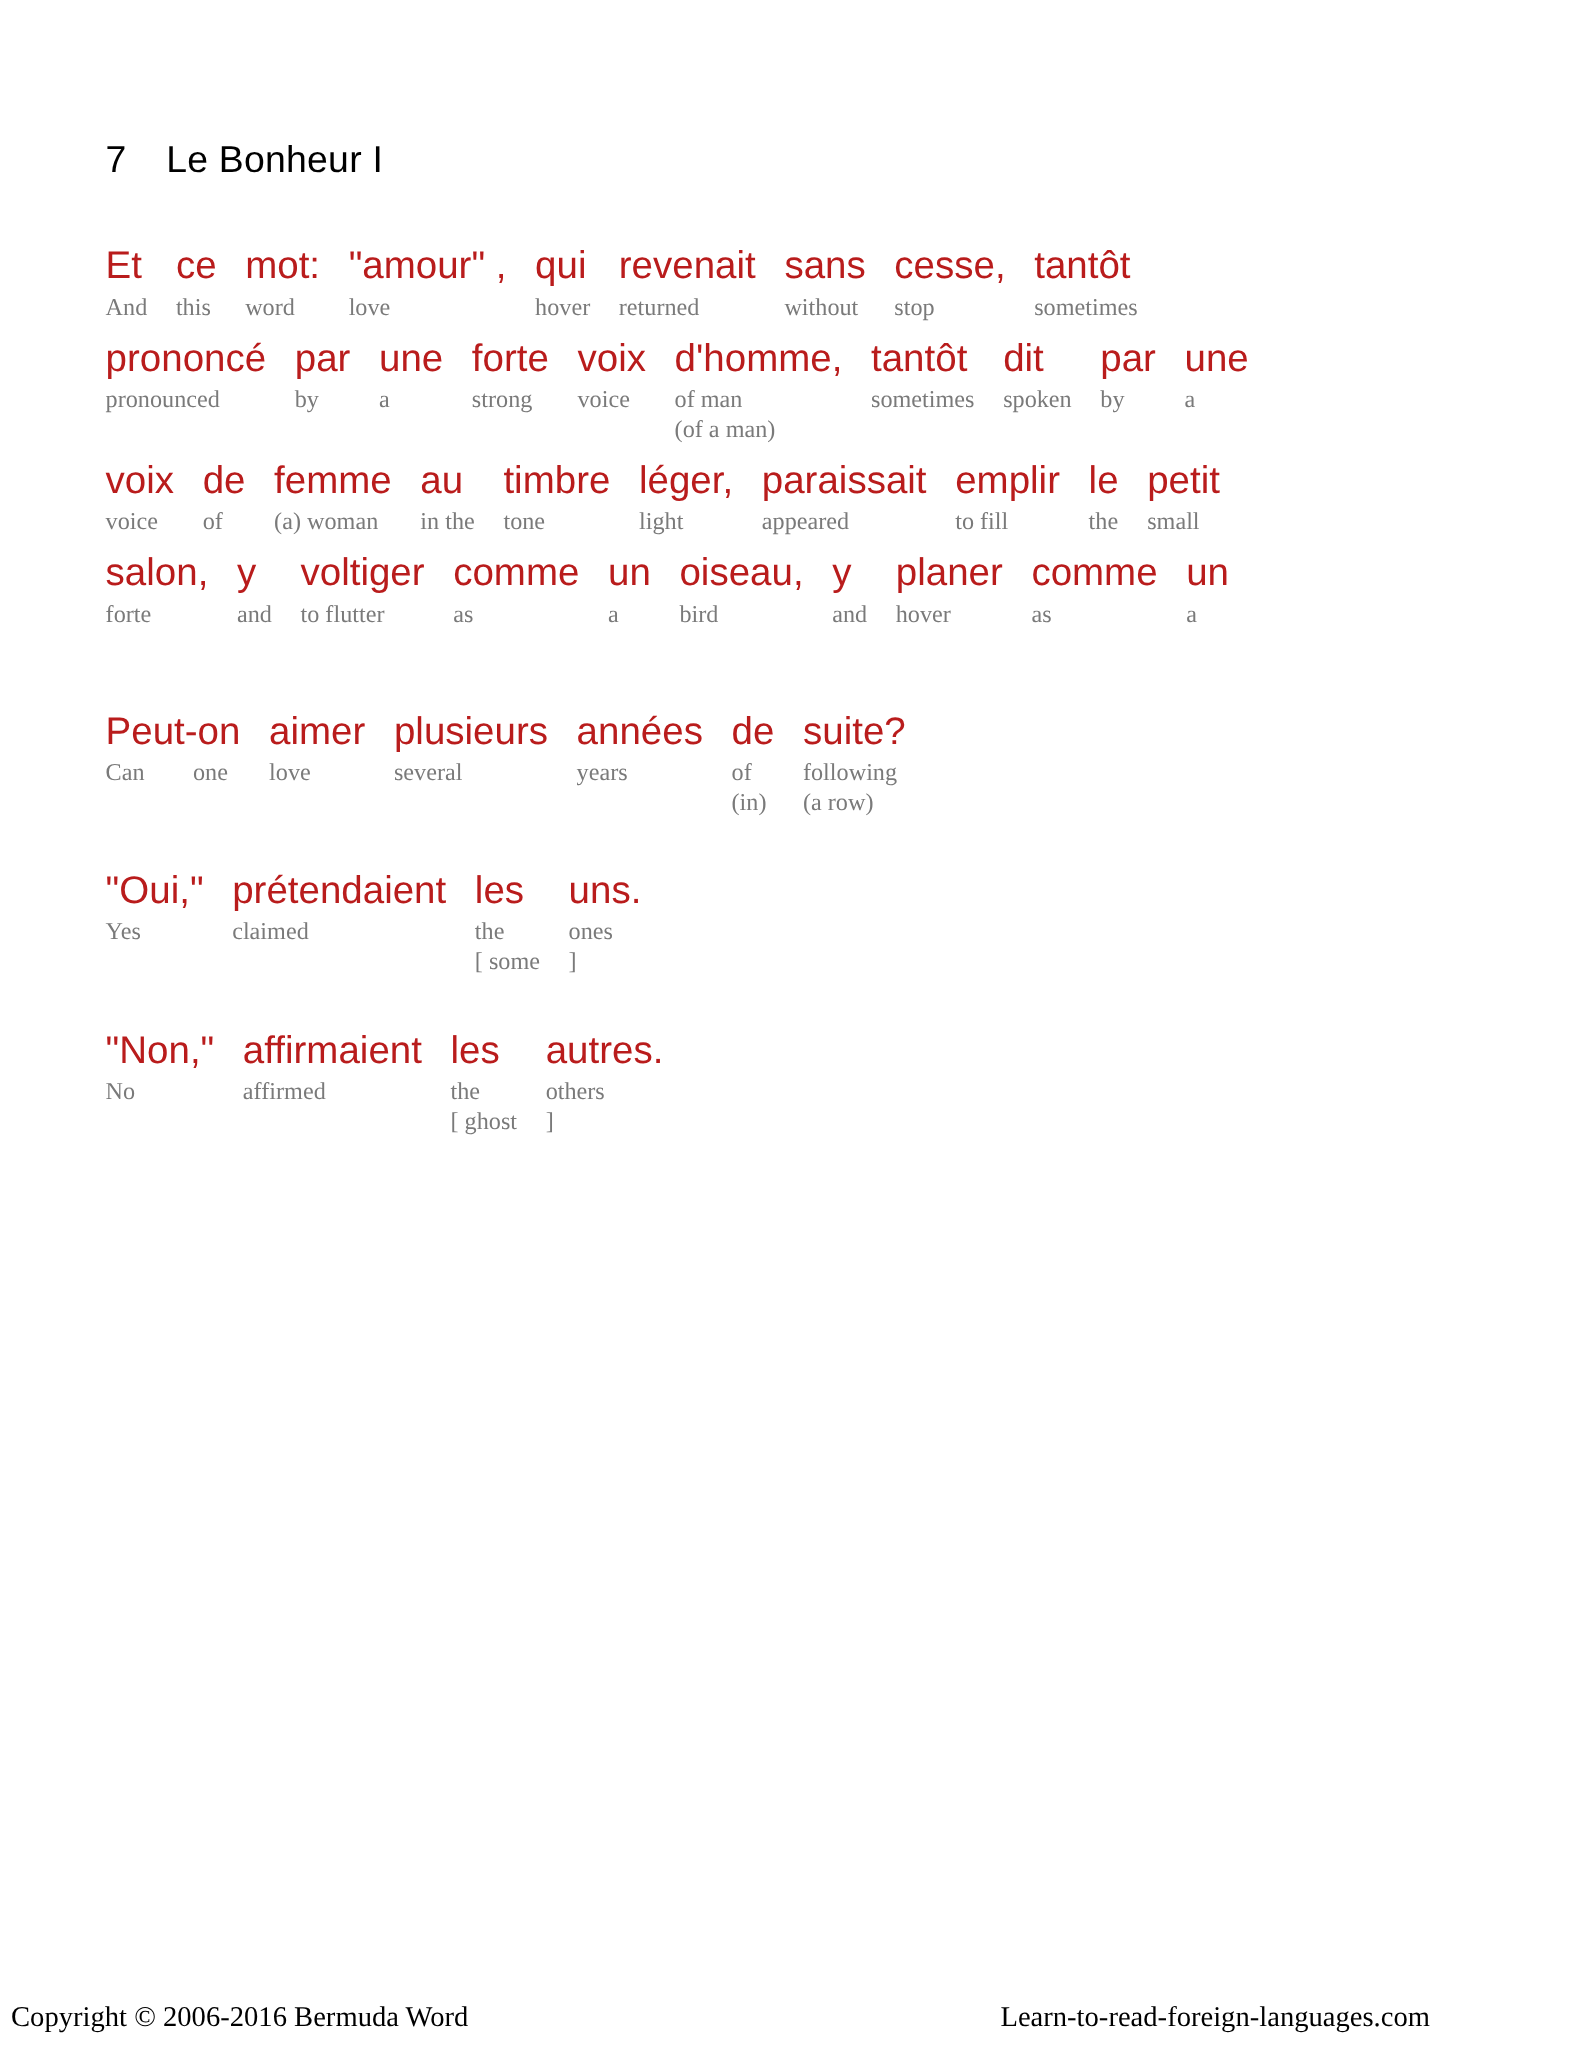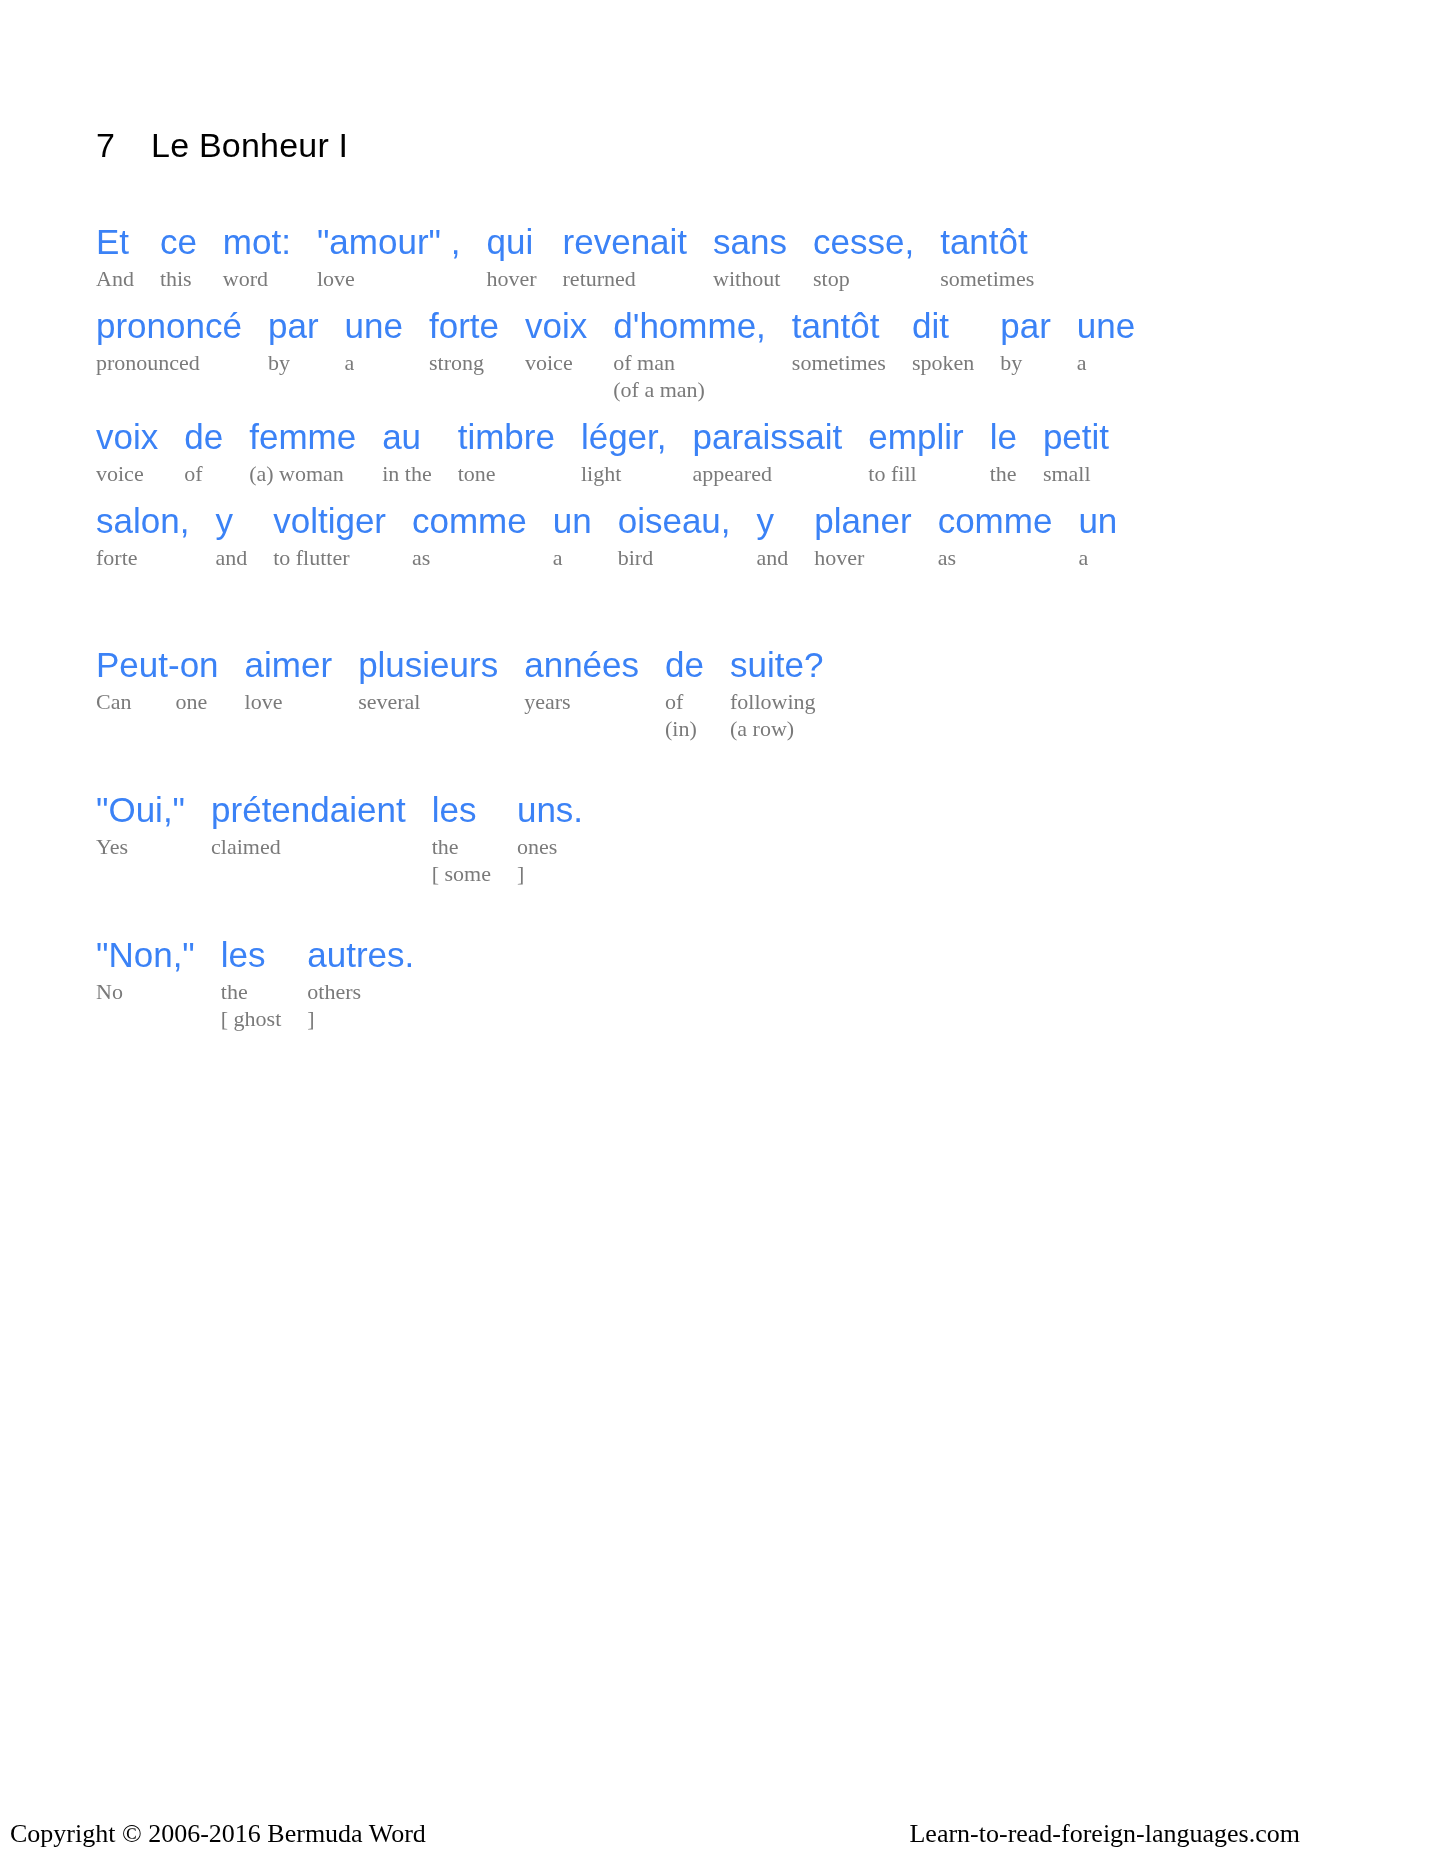--- a/index.html
+++ b/index.html
@@ -64,21 +64,21 @@
     flex-direction: column;
     align-items: flex-start;
     margin-right: 26px;
   }
 
   .word {
     font-family: "Liberation Sans", sans-serif;
     font-size: 35px;
     font-weight: 400;
     line-height: 40px;
-    color: #3b82f6;
+    color: #b91c1c;
     white-space: pre;
   }
 
   .gloss {
     font-family: "Liberation Serif", serif;
     font-size: 22px;
     line-height: 27px;
     color: #7a7a7a;
     white-space: pre;
     margin-top: 3px;
@@ -330,20 +330,24 @@
           </div>
         </div>
       </div>
       <div class="stanza gap-medium">
         <div class="iline">
           <div class="wordcol">
             <div class="word">"Non,"</div>
             <div class="gloss">No</div>
           </div>
           <div class="wordcol">
+            <div class="word">affirmaient</div>
+            <div class="gloss">affirmed</div>
+          </div>
+          <div class="wordcol">
             <div class="word">les</div>
             <div class="gloss">the</div>
             <div class="gloss">[ ghost</div>
           </div>
           <div class="wordcol">
             <div class="word">autres.</div>
             <div class="gloss">others</div>
             <div class="gloss">]</div>
           </div>
         </div>

